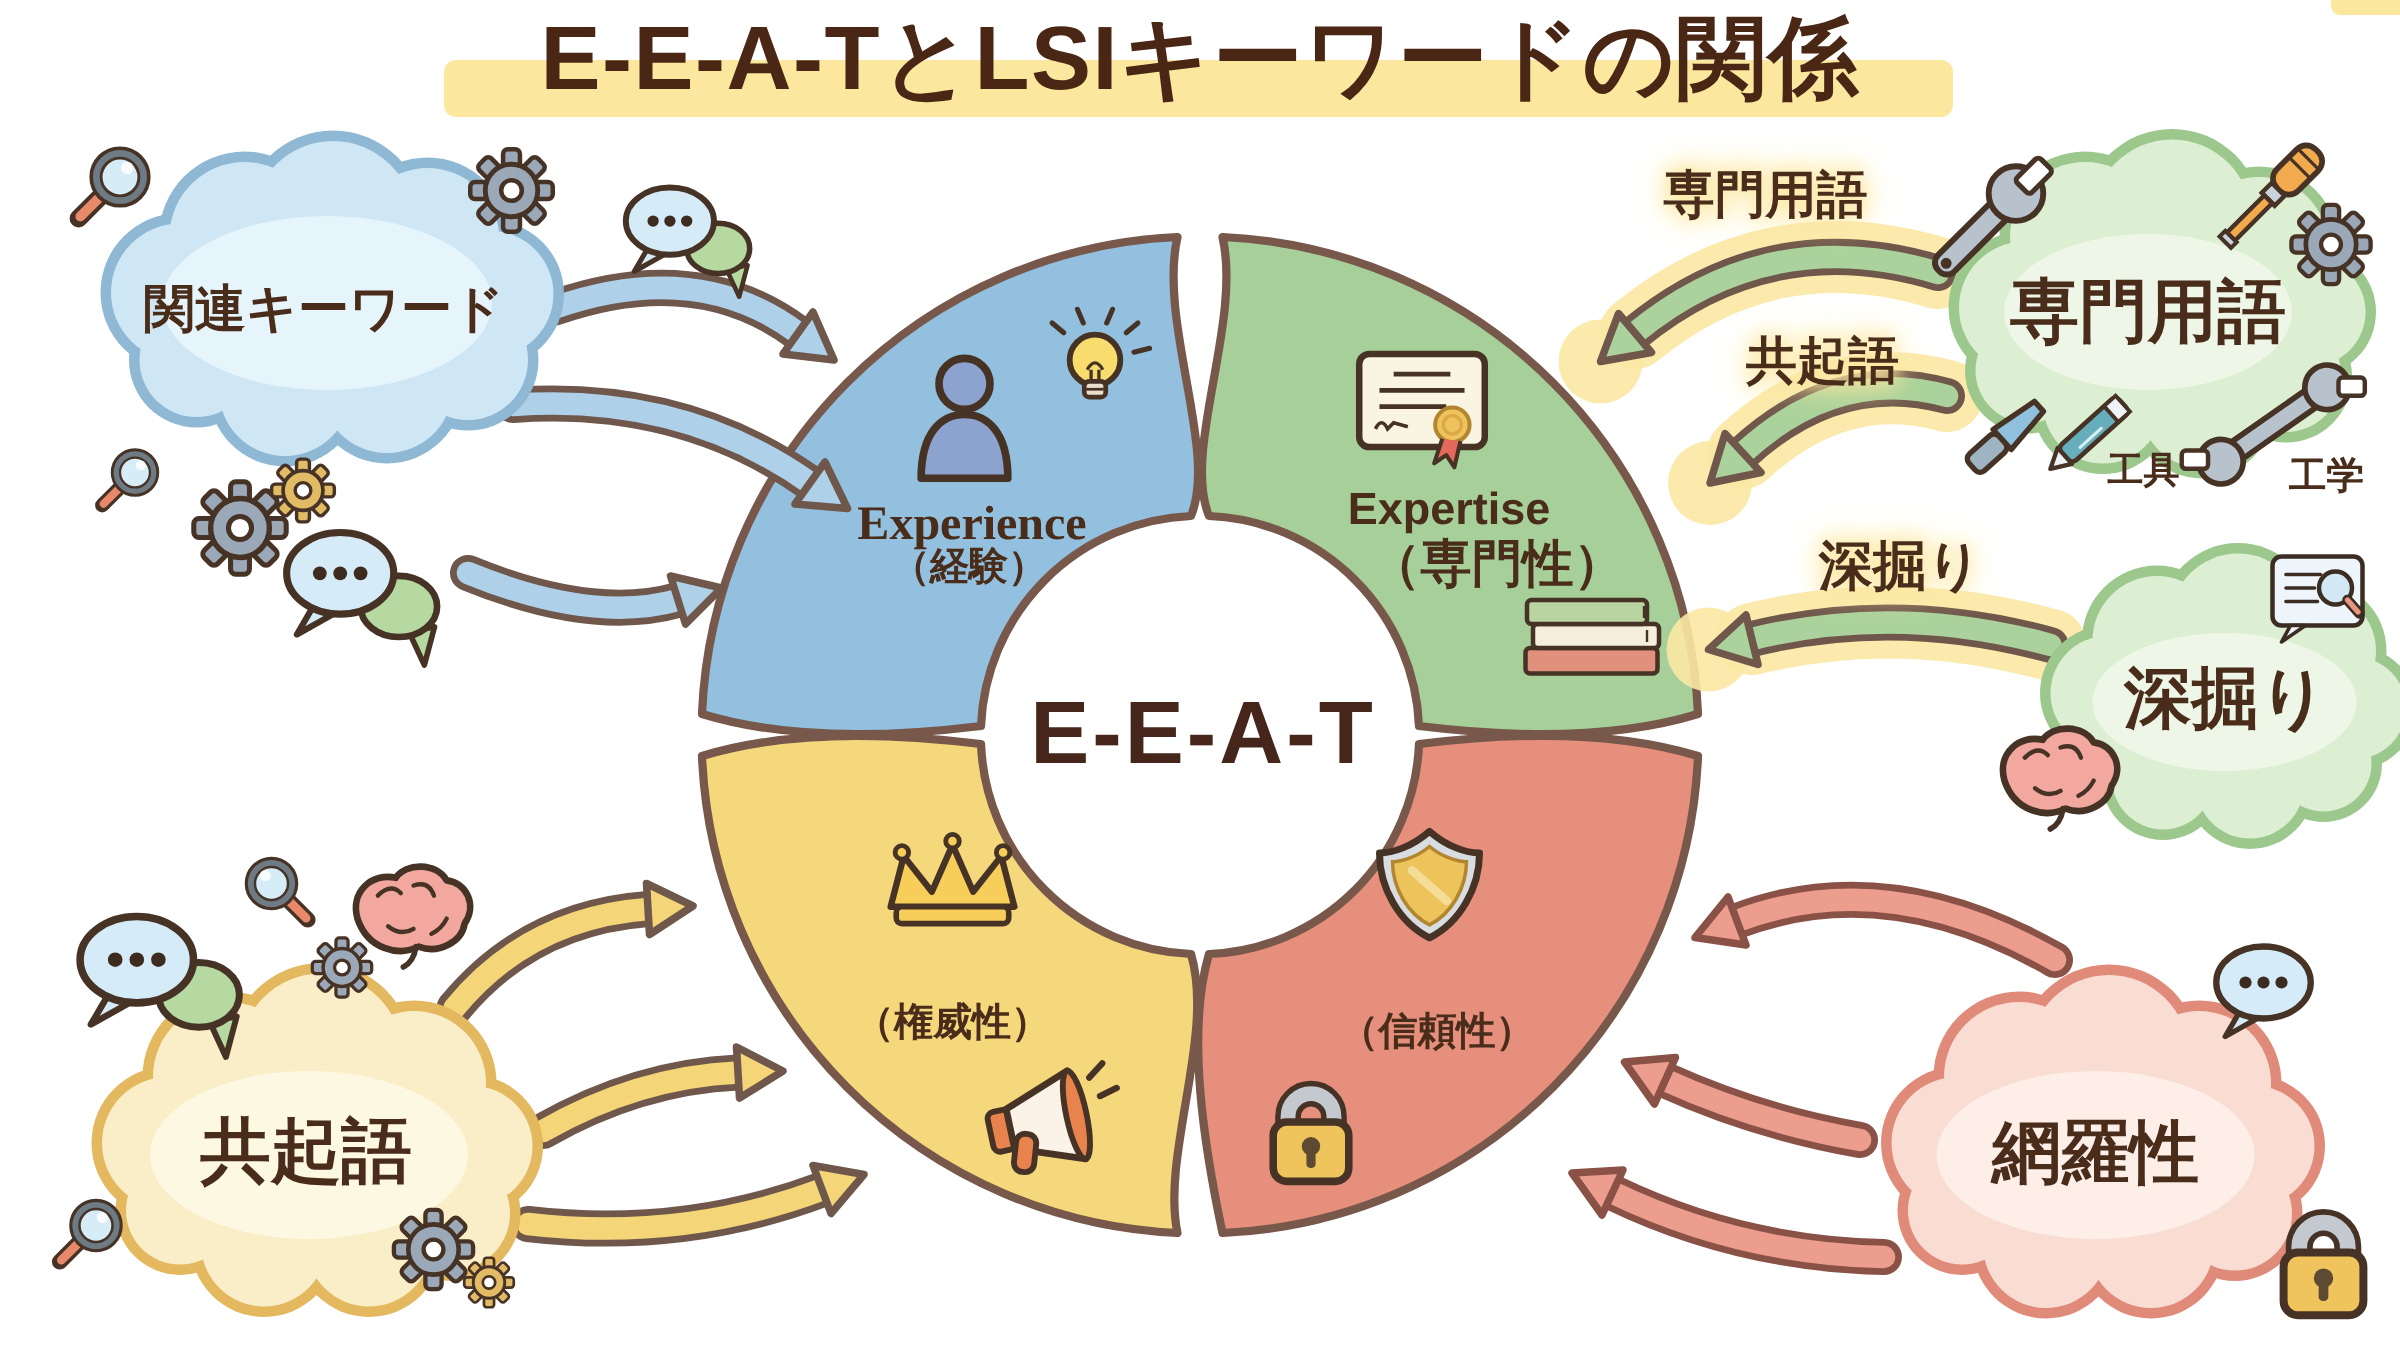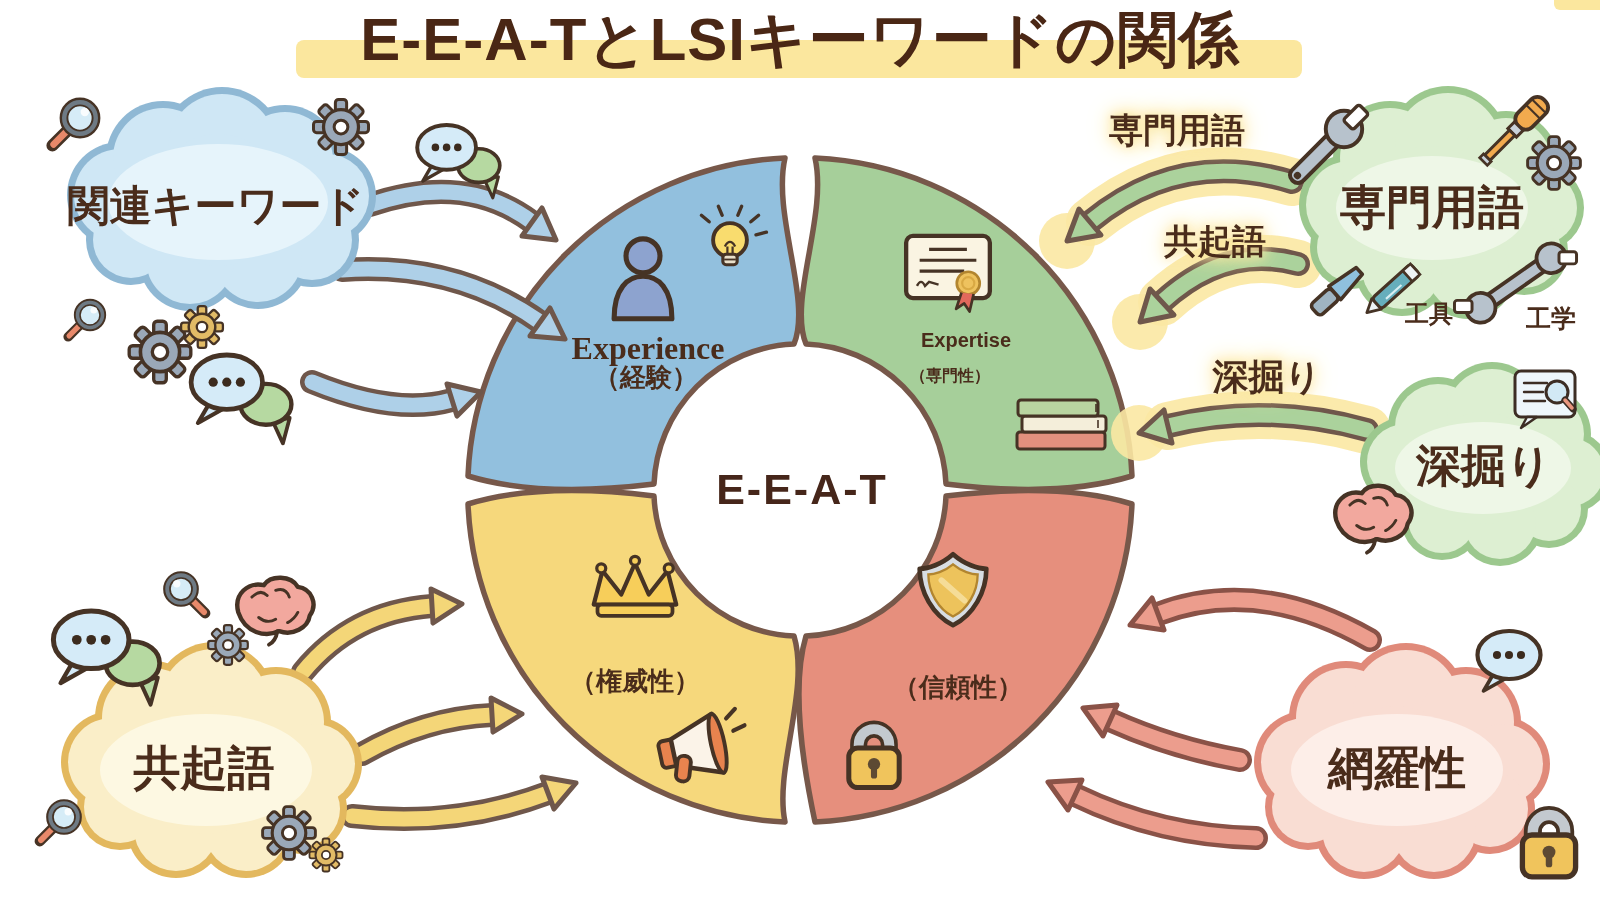--- a/index.html
+++ b/index.html
@@ -445,35 +445,35 @@
 
     <use href="#ic-bubbles" transform="translate(102,647) scale(1.8)"></use>
     <use href="#ic-mag" transform="translate(181,589) scale(1.05)"></use>
     <use href="#ic-brain" transform="translate(274,609) scale(1.7)"></use>
     <use href="#ic-gear" style="color:#9aa8b8" transform="translate(228,645) scale(0.9)"></use>
     <use href="#ic-mag" transform="translate(64,817) scale(-1.05,1.05)"></use>
     <use href="#ic-gear" style="color:#9aa8b8" transform="translate(289,833) scale(1.2)"></use>
     <use href="#ic-gear" style="color:#e2bb66" transform="translate(326,855) scale(0.75)"></use>
   </svg>
 
-  <div class="lbl" style="left:216px;top:206px;font-size:42px;">関連キーワード</div>
+  <div class="lbl" style="left:216px;top:206px;font-size:34px;">関連キーワード</div>
   <div class="lbl" style="left:1432px;top:207px;font-size:46px;">専門用語</div>
   <div class="lbl" style="left:1484px;top:465px;font-size:45px;">深掘り</div>
   <div class="lbl" style="left:204px;top:767px;font-size:47px;">共起語</div>
   <div class="lbl" style="left:1397px;top:768px;font-size:46px;">網羅性</div>
 
   <div class="lbl halo" style="left:1177px;top:130px;font-size:34px;">専門用語</div>
   <div class="lbl halo" style="left:1215px;top:241px;font-size:34px;">共起語</div>
   <div class="lbl halo" style="left:1267px;top:377px;font-size:36px;">深掘り</div>
 
   <div class="lbl" style="left:1429px;top:314px;font-size:24px;">工具</div>
   <div class="lbl" style="left:1551px;top:318px;font-size:25px;">工学</div>
 
   <div class="lbl" style="left:648px;top:348px;font-size:32px;font-family:Liberation Serif, serif;">Experience</div>
   <div class="lbl" style="left:646px;top:377px;font-size:26px;">（経験）</div>
-  <div class="lbl" style="left:966px;top:340px;font-size:20px;">Expertise</div>
-  <div class="lbl" style="left:950px;top:376px;font-size:16px;text-align:right;">（専門性）</div>
+  <div class="lbl" style="left:966px;top:340px;font-size:30px;">Expertise</div>
+  <div class="lbl" style="left:998px;top:376px;font-size:34px;text-align:right;">（専門性）</div>
   <div class="lbl" style="left:635px;top:681px;font-size:26px;">（権威性）</div>
   <div class="lbl" style="left:958px;top:687px;font-size:26px;">（信頼性）</div>
 
-  <div class="lbl" style="left:802px;top:489px;font-size:43px;letter-spacing:2px;color:#46261a;">E-E-A-T</div>
+  <div class="lbl" style="left:802px;top:489px;font-size:59px;letter-spacing:2px;color:#46261a;">E-E-A-T</div>
 
 </div>
 
 </body></html>

